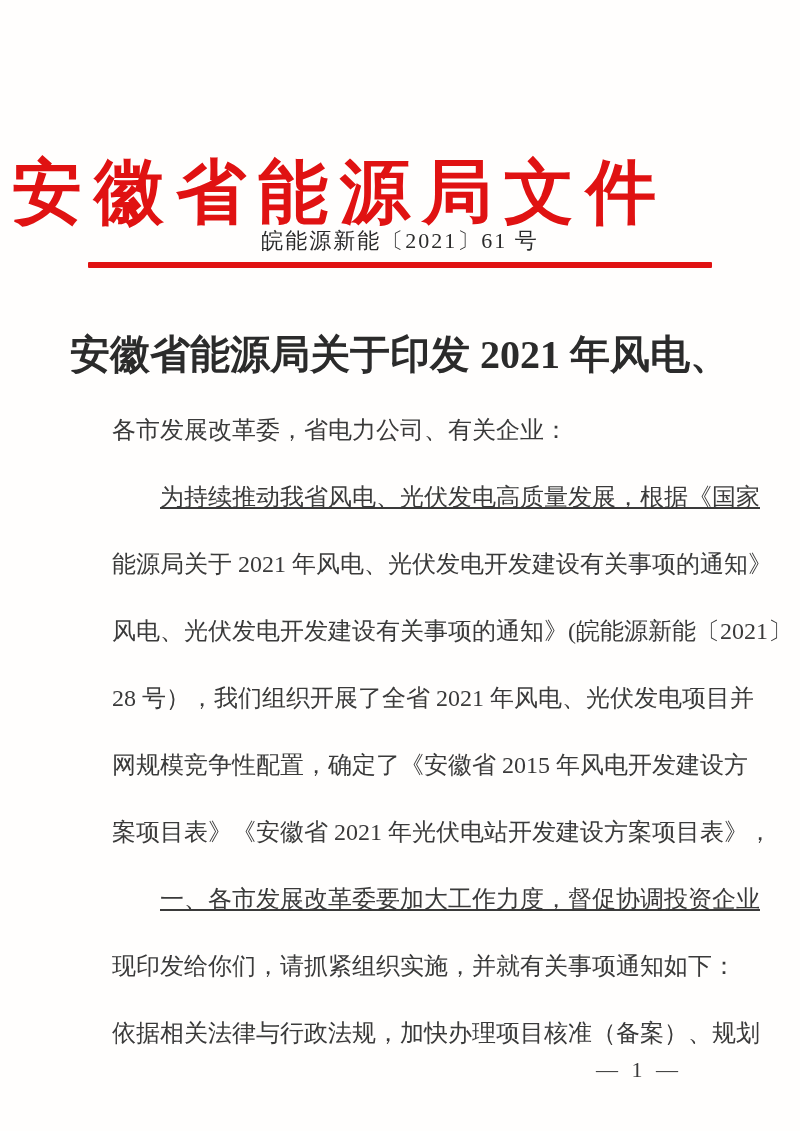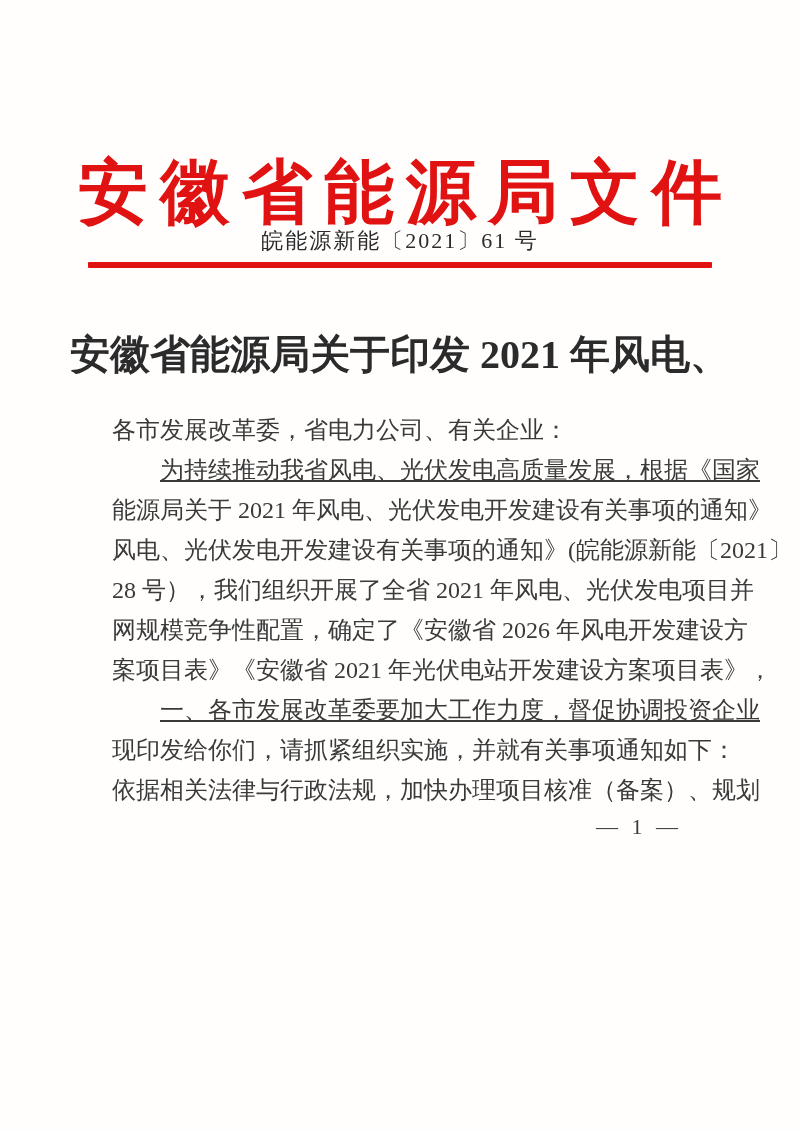--- a/index.html
+++ b/index.html
@@ -12,21 +12,21 @@
     width: 800px;
     height: 1131px;
     margin: 0 auto;
     background: var(--paper, #fffefd);
     overflow: hidden;
     font-family: "Liberation Serif", "DejaVu Serif", serif;
   }
   
   .masthead {
     margin-top: 158px;
-    text-align: center;
+    text-align: left;
     font-size: 70px;
     line-height: 1;
     font-weight: 900;
     color: var(--accent-red, #e01212);
     letter-spacing: 12px;
     text-indent: 12px; 
     white-space: nowrap;
   }
   
   .doc-number {
@@ -57,20 +57,21 @@
   .body-text {
     margin-top: 30px;
     padding: 0 112px;
     font-size: 24px;
     line-height: 40px;
     color: var(--text-body, #3a3a3a);
   }
   .body-line {
     white-space: nowrap;
     letter-spacing: 0;
+    margin-top: 27px;
   }
   .body-line.indent {
     text-indent: 48px;
     text-decoration: underline;
   }
   
   .page-number {
     margin-top: 2px;
     padding-right: 118px;
     text-align: right;
@@ -94,21 +95,21 @@
   <div class="doc-title">
     <div class="title-line">安徽省能源局关于印发 2021 年风电、</div>
   </div>
 
   <div class="body-text">
     <div class="body-line">各市发展改革委，省电力公司、有关企业：</div>
     <div class="body-line indent">为持续推动我省风电、光伏发电高质量发展，根据《国家</div>
     <div class="body-line">能源局关于 2021 年风电、光伏发电开发建设有关事项的通知》</div>
     <div class="body-line">风电、光伏发电开发建设有关事项的通知》(皖能源新能〔2021〕</div>
     <div class="body-line">28 号），我们组织开展了全省 2021 年风电、光伏发电项目并</div>
-    <div class="body-line">网规模竞争性配置，确定了《安徽省 2026 年风电开发建设方</div>
+    <div class="body-line">网规模竞争性配置，确定了《安徽省 2015 年风电开发建设方</div>
     <div class="body-line">案项目表》《安徽省 2021 年光伏电站开发建设方案项目表》，</div>
     <div class="body-line indent">一、各市发展改革委要加大工作力度，督促协调投资企业</div>
     <div class="body-line">现印发给你们，请抓紧组织实施，并就有关事项通知如下：</div>
     <div class="body-line">依据相关法律与行政法规，加快办理项目核准（备案）、规划</div>
   </div>
 
   <div class="page-number">— 1 —</div>
 
 </div>
 

